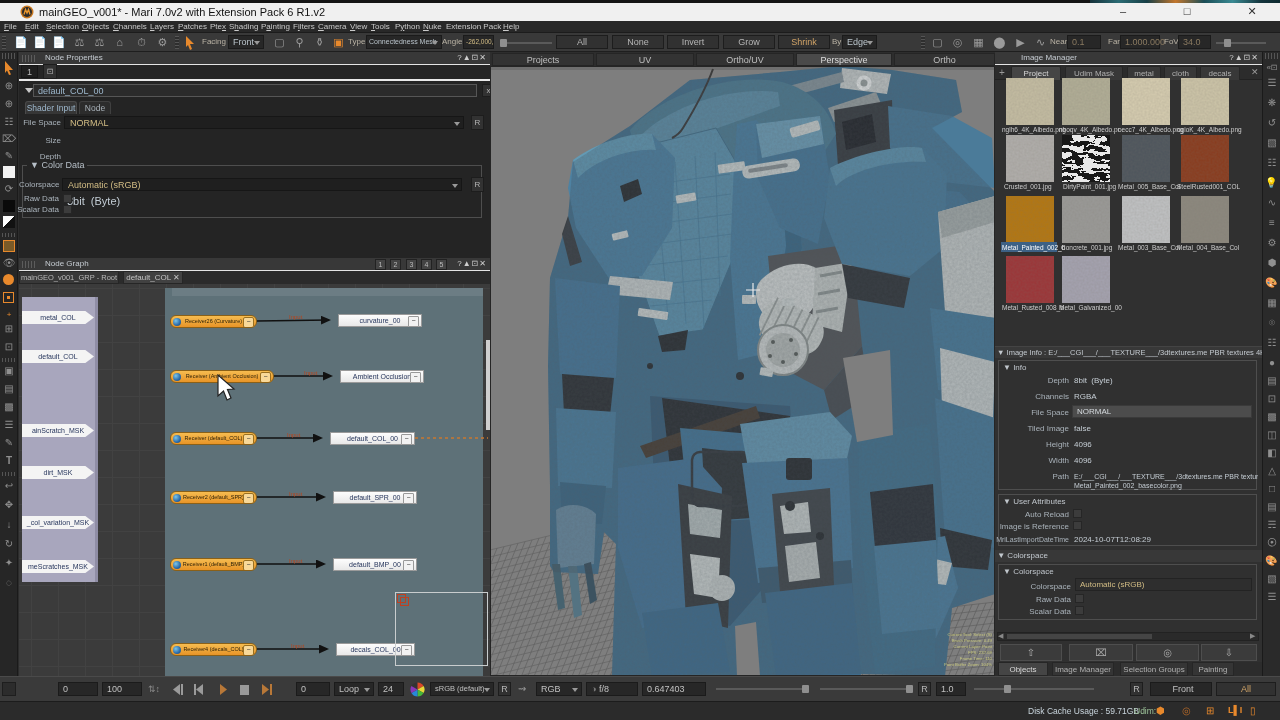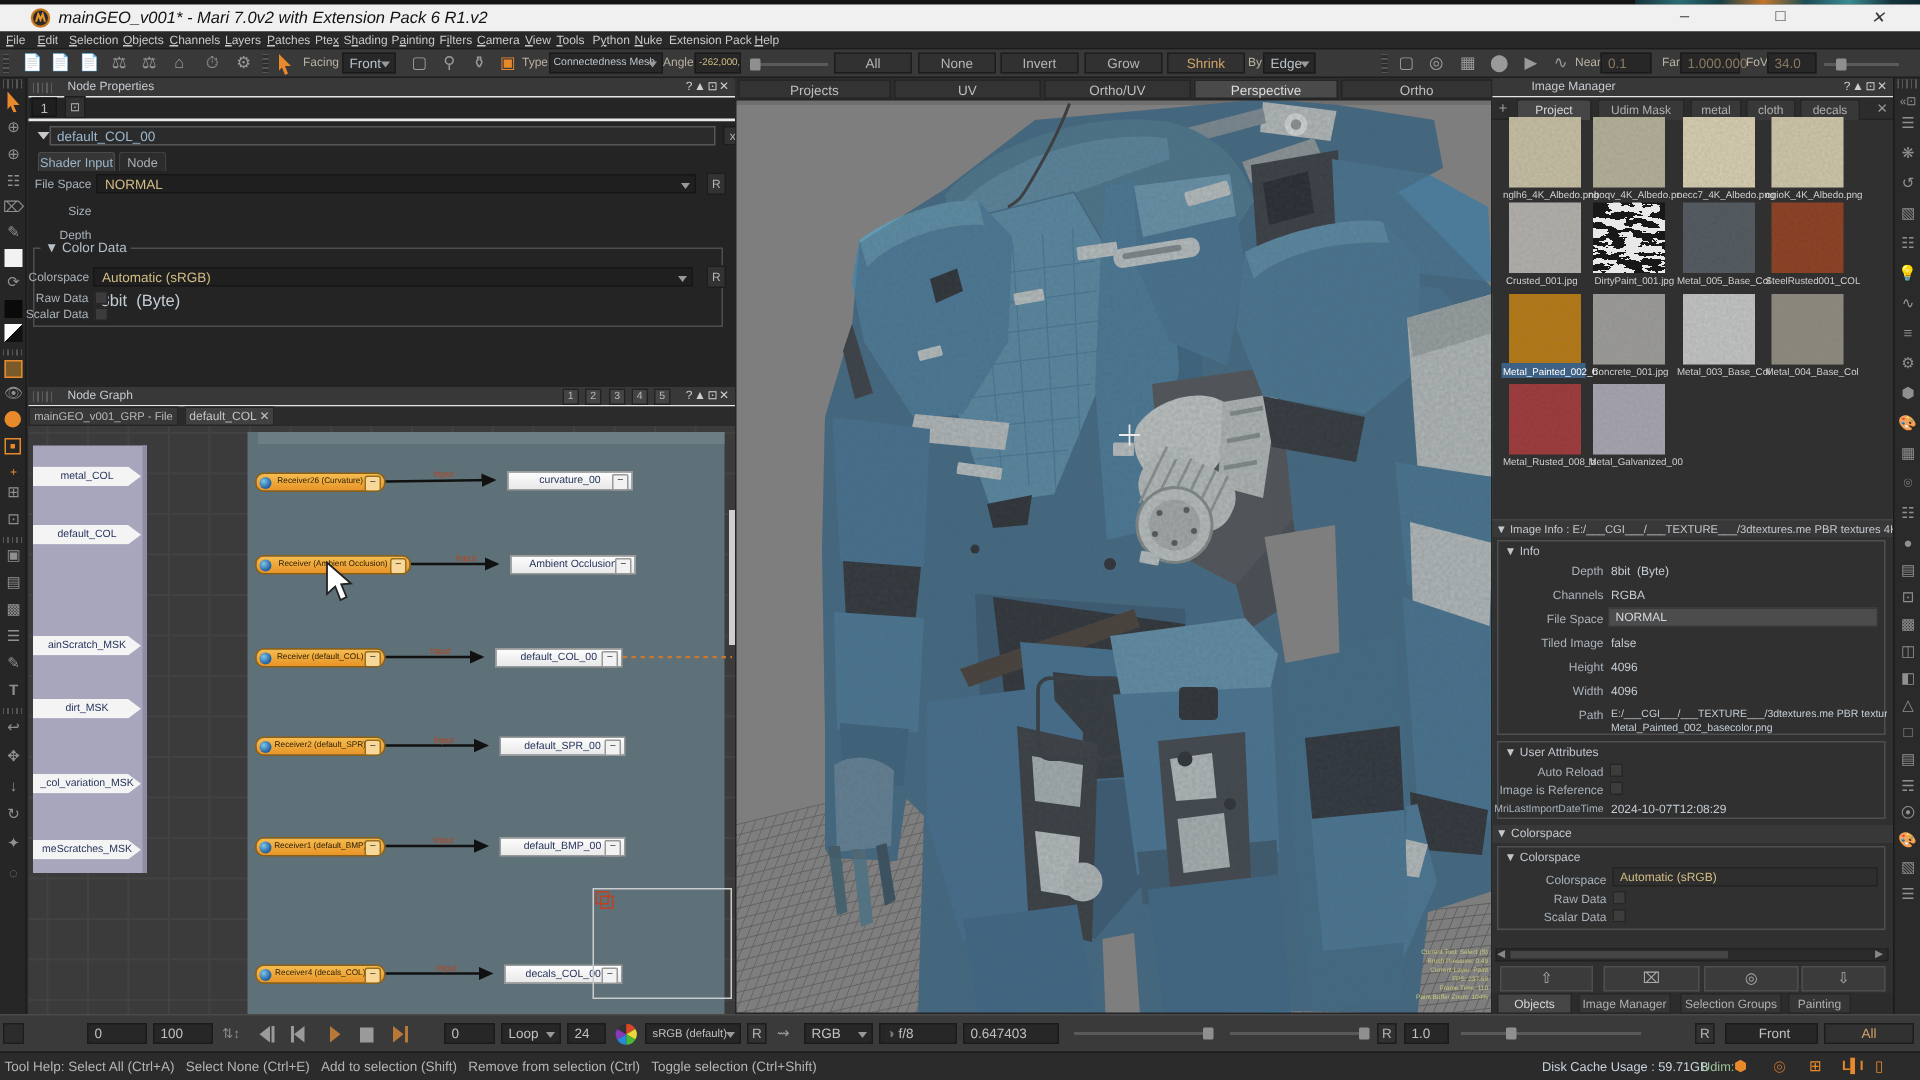--- a/index.html
+++ b/index.html
@@ -1,20 +1,20 @@
 <!DOCTYPE html>
 <html><head><meta charset="utf-8">
 <style>
 *{margin:0;padding:0;box-sizing:border-box;}
 html,body{width:1280px;height:720px;overflow:hidden;background:#2c2c2c;font-family:"Liberation Sans",sans-serif;}
 .abs{position:absolute;}
 #stage{position:relative;width:1280px;height:720px;}
 
 #topstrip{left:0;top:0;width:1280px;height:3px;background:#141414;}
-#titlebar{left:0;top:3px;width:1280px;height:18px;background:#f0f0f0;color:#111;font-size:11px;font-style:italic;}
+#titlebar{left:0;top:3px;width:1280px;height:18px;background:#f0f0f0;color:#111;font-size:11px;}
 #titlebar .ttl{position:absolute;left:39px;top:3px;}
 .winbtn{position:absolute;top:0;width:14px;height:16px;color:#333;font-size:11px;text-align:center;}
 #menubar{left:0;top:21px;width:1280px;height:12px;background:#282828;color:#c9c9c9;font-size:8px;border-bottom:1px solid #1c1c1c;}
 #menubar span{position:absolute;top:1px;}
 #toolbar{left:0;top:33px;width:1280px;height:19px;background:#393939;border-bottom:1px solid #1e1e1e;}
 .tbico{position:absolute;top:2px;width:15px;height:15px;color:#9a9a9a;font-size:11px;text-align:center;line-height:15px;}
 .tblabel{position:absolute;top:4px;color:#b9b2a4;font-size:8px;}
 .tbfield{position:absolute;top:2px;height:14px;background:#272727;border:1px solid #1b1b1b;color:#b9c3ca;font-size:9px;line-height:12px;padding-left:4px;}
 .tbbtn{position:absolute;top:2px;height:14px;background:#313131;border:1px solid #1d1d1d;color:#b5b5b5;font-size:9px;line-height:12px;text-align:center;}
 .darr{position:absolute;right:3px;top:5px;width:0;height:0;border-left:3px solid transparent;border-right:3px solid transparent;border-top:4px solid #999;}
@@ -232,21 +232,21 @@
         <span style="position:absolute;left:26px;top:1px">Node Graph</span>
         <span class="phicons">?▲⊡✕</span>
       </div>
   <div class="ngbtn" style="left:356px">1</div>
       <div class="ngbtn" style="left:371px">2</div>
       <div class="ngbtn" style="left:387px">3</div>
       <div class="ngbtn" style="left:402px">4</div>
       <div class="ngbtn" style="left:417px">5</div>
 
   <div class="abs" style="left:0;top:13px;width:471px;height:13px;background:#2b2b2b"></div>
-  <div class="abs" style="left:0;top:13px;width:100px;height:13px;background:#383838;border:1px solid #262626;color:#b9b9b9;font-size:7.5px;text-align:center;line-height:12px">mainGEO_v001_GRP - File</div>
+  <div class="abs" style="left:0;top:13px;width:100px;height:13px;background:#383838;border:1px solid #262626;color:#b9b9b9;font-size:7.5px;text-align:center;line-height:12px">mainGEO_v001_GRP - Root</div>
   <div class="abs" style="left:104px;top:13px;width:60px;height:13px;background:#414141;border:1px solid #262626;color:#c5c5c5;font-size:8px;text-align:center;line-height:12px">default_COL ✕</div>
 
   <div class="abs" style="left:0;top:26px;width:471px;height:392px;background:#3b3b3b;overflow:hidden">
     <div class="abs" style="left:0;top:0;width:471px;height:392px;background-image:linear-gradient(#424242 1px,transparent 1px),linear-gradient(90deg,#424242 1px,transparent 1px);background-size:27px 27px;background-position:12px 4px;"></div>
 
     <div class="abs" style="left:146px;top:4px;width:318px;height:388px;background:#5e7178"></div>
     <div class="abs" style="left:153px;top:4px;width:311px;height:8px;background:#6c7d84"></div>
 
     <div class="abs" style="left:3px;top:13px;width:76px;height:285px;background:#a8a6bd;border-right:3px solid #8f8da5"></div>
     <div class="pill" style="top:27px">metal_COL</div>
@@ -709,21 +709,20 @@
   <div class="tfield" style="left:936px;width:30px">1.0</div>
   <div class="slider" style="left:974px;width:120px">
         <div class="shandle" style="left:30px"></div>
       </div>
   <div class="tbbtn" style="left:1130px;top:5px;width:13px">R</div>
   <div class="tfield" style="left:1150px;width:62px;text-align:center">Front</div>
   <div class="tbbtn" style="left:1216px;top:5px;width:60px;color:#d0a367">All</div>
 </div>
 
 <div class="abs" id="statusbar">
-  <span style="position:absolute;left:3px;top:4px">Tool Help: Select All (Ctrl+A)&nbsp;&nbsp;&nbsp;Select None (Ctrl+E)&nbsp;&nbsp;&nbsp;Add to selection (Shift)&nbsp;&nbsp;&nbsp;Remove from selection (Ctrl)&nbsp;&nbsp;&nbsp;Toggle selection (Ctrl+Shift)</span>
   <span style="position:absolute;left:1028px;top:4px;color:#c8d4dc;font-size:8.5px">Disk Cache Usage : 59.71GB</span>
       <span style="position:absolute;left:1134px;top:4px;color:#9ec49a;font-size:8.5px">Udim:</span>
   <span style="position:absolute;left:1156px;top:3px;color:#e8892c;font-size:10px">⬢</span>
   <span style="position:absolute;left:1182px;top:3px;color:#b86a28;font-size:10px">◎</span>
   <span style="position:absolute;left:1206px;top:3px;color:#e8892c;font-size:10px">⊞</span>
   <span style="position:absolute;left:1228px;top:3px;color:#e8892c;font-size:9px;font-weight:bold">L▌I</span>
   <span style="position:absolute;left:1250px;top:3px;color:#e8892c;font-size:10px">▯</span>
 </div>
 
 </div>

